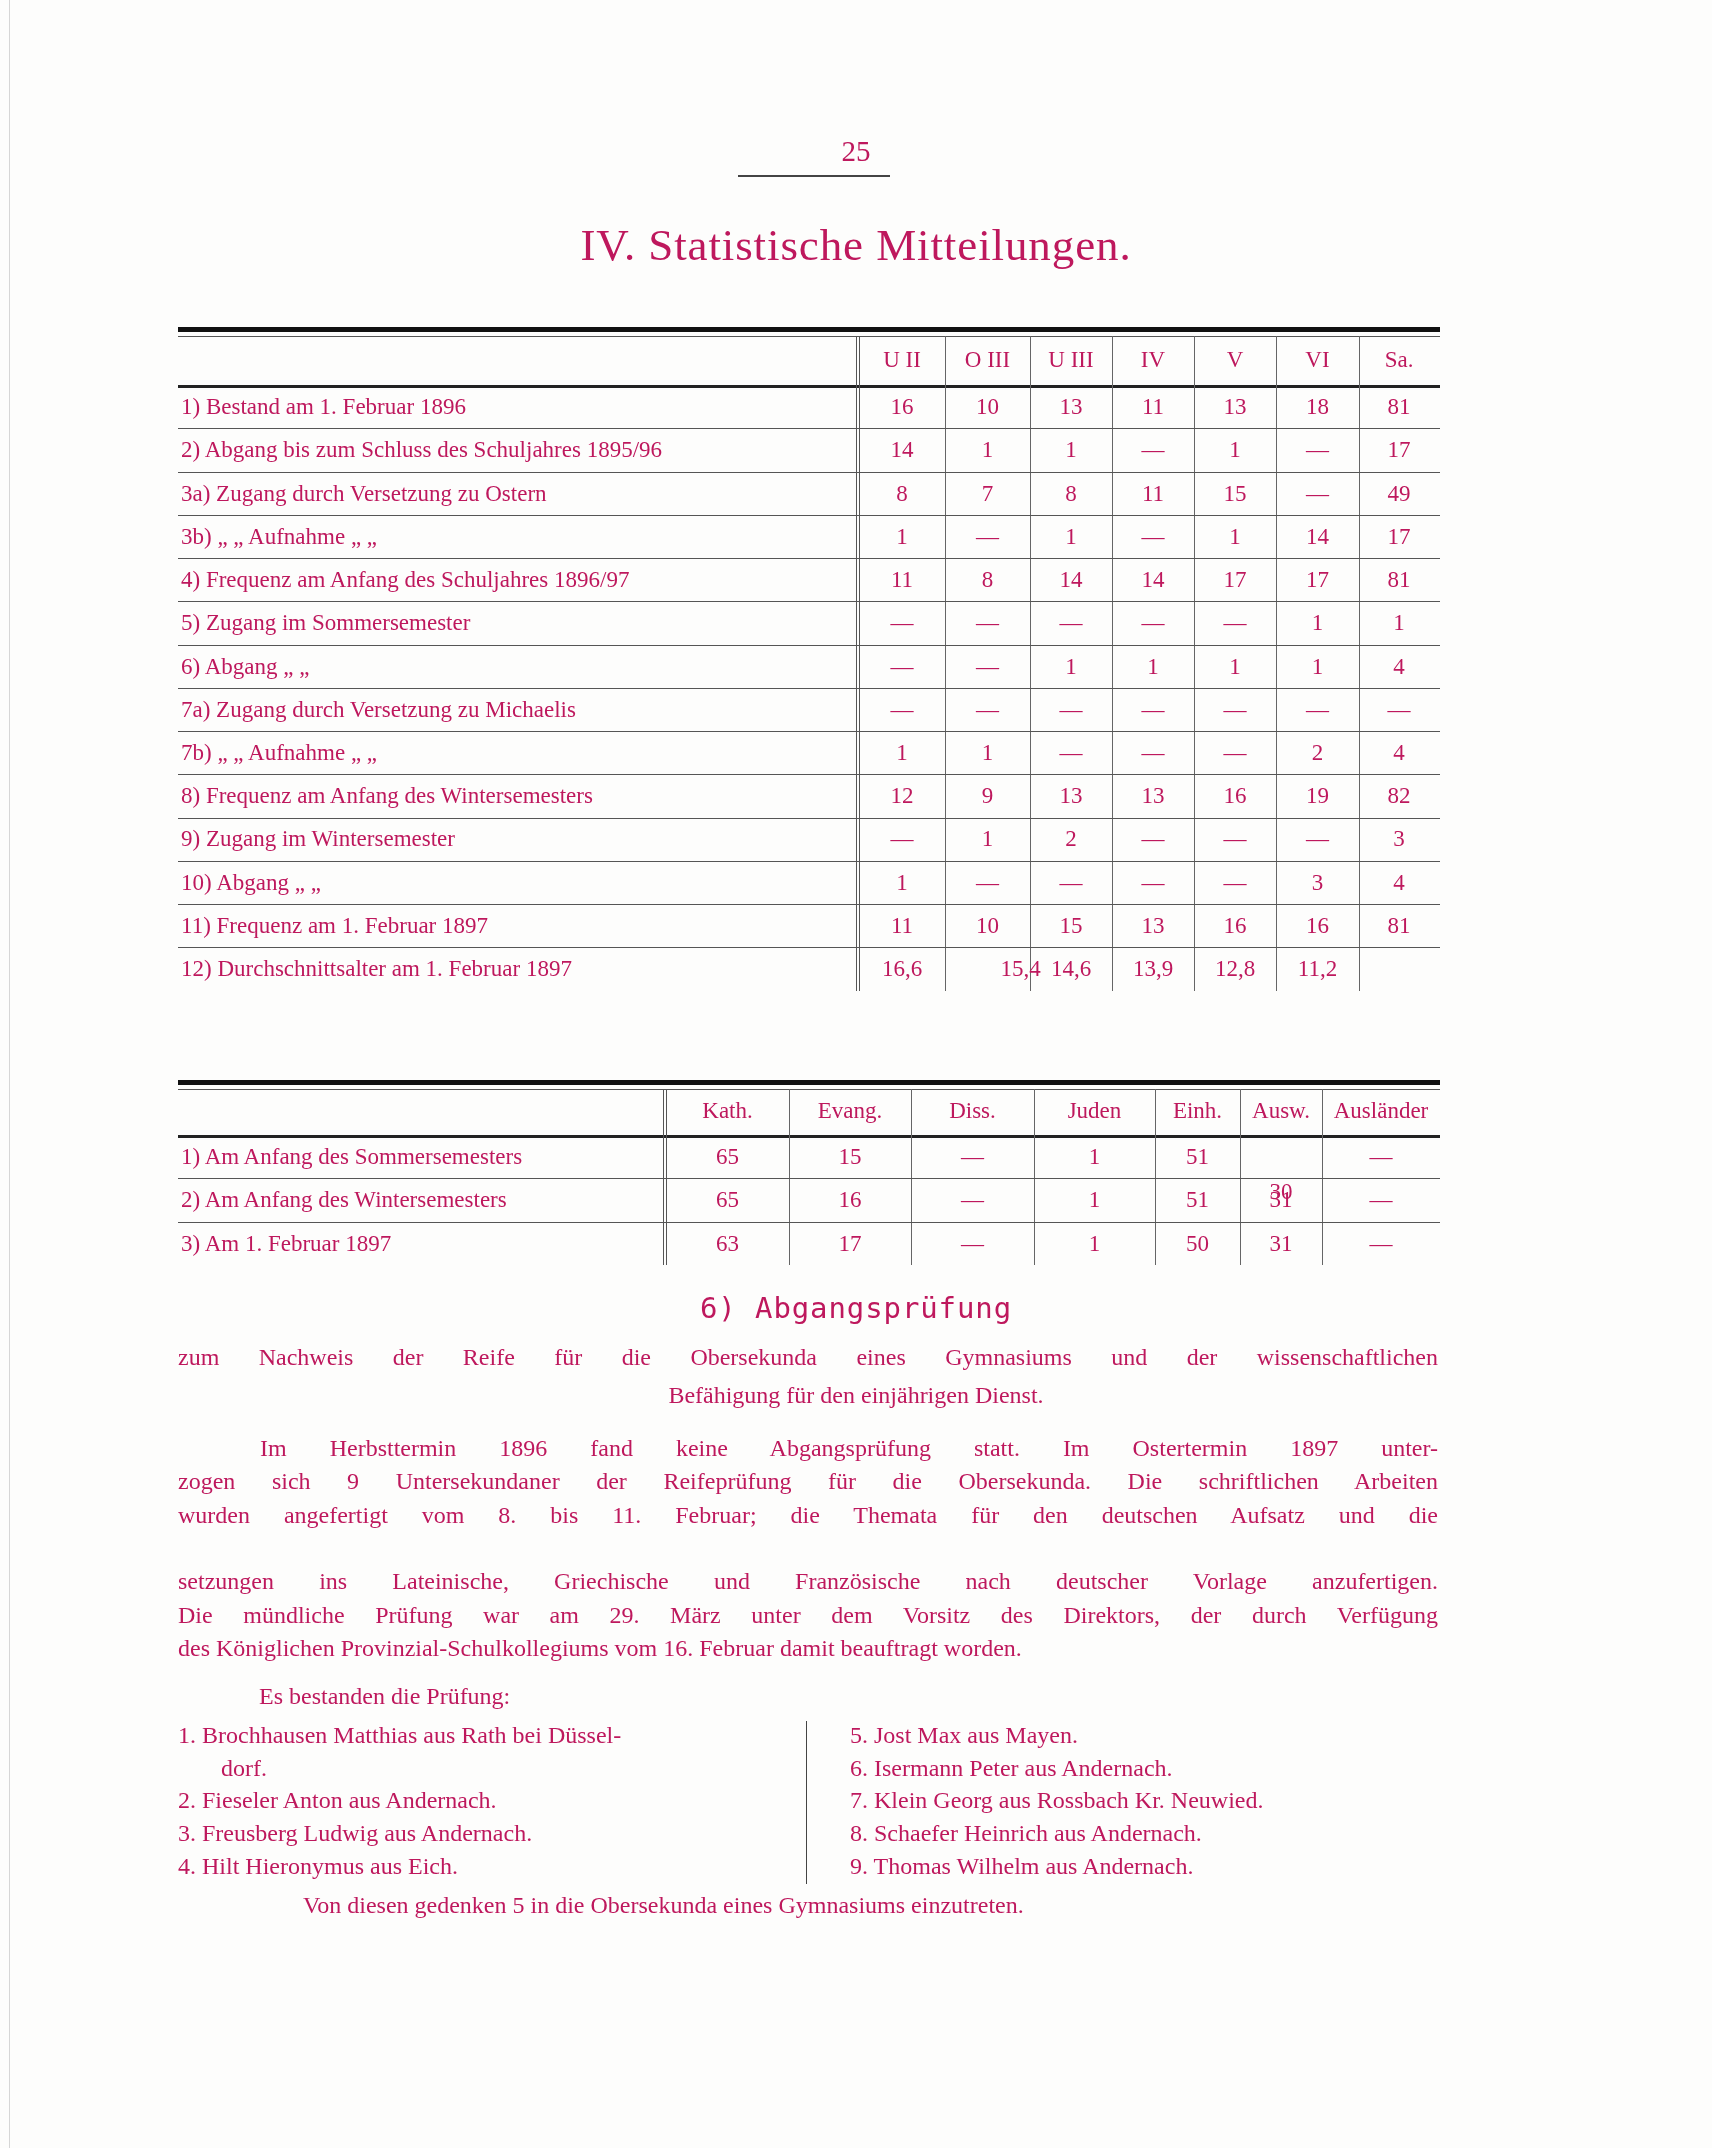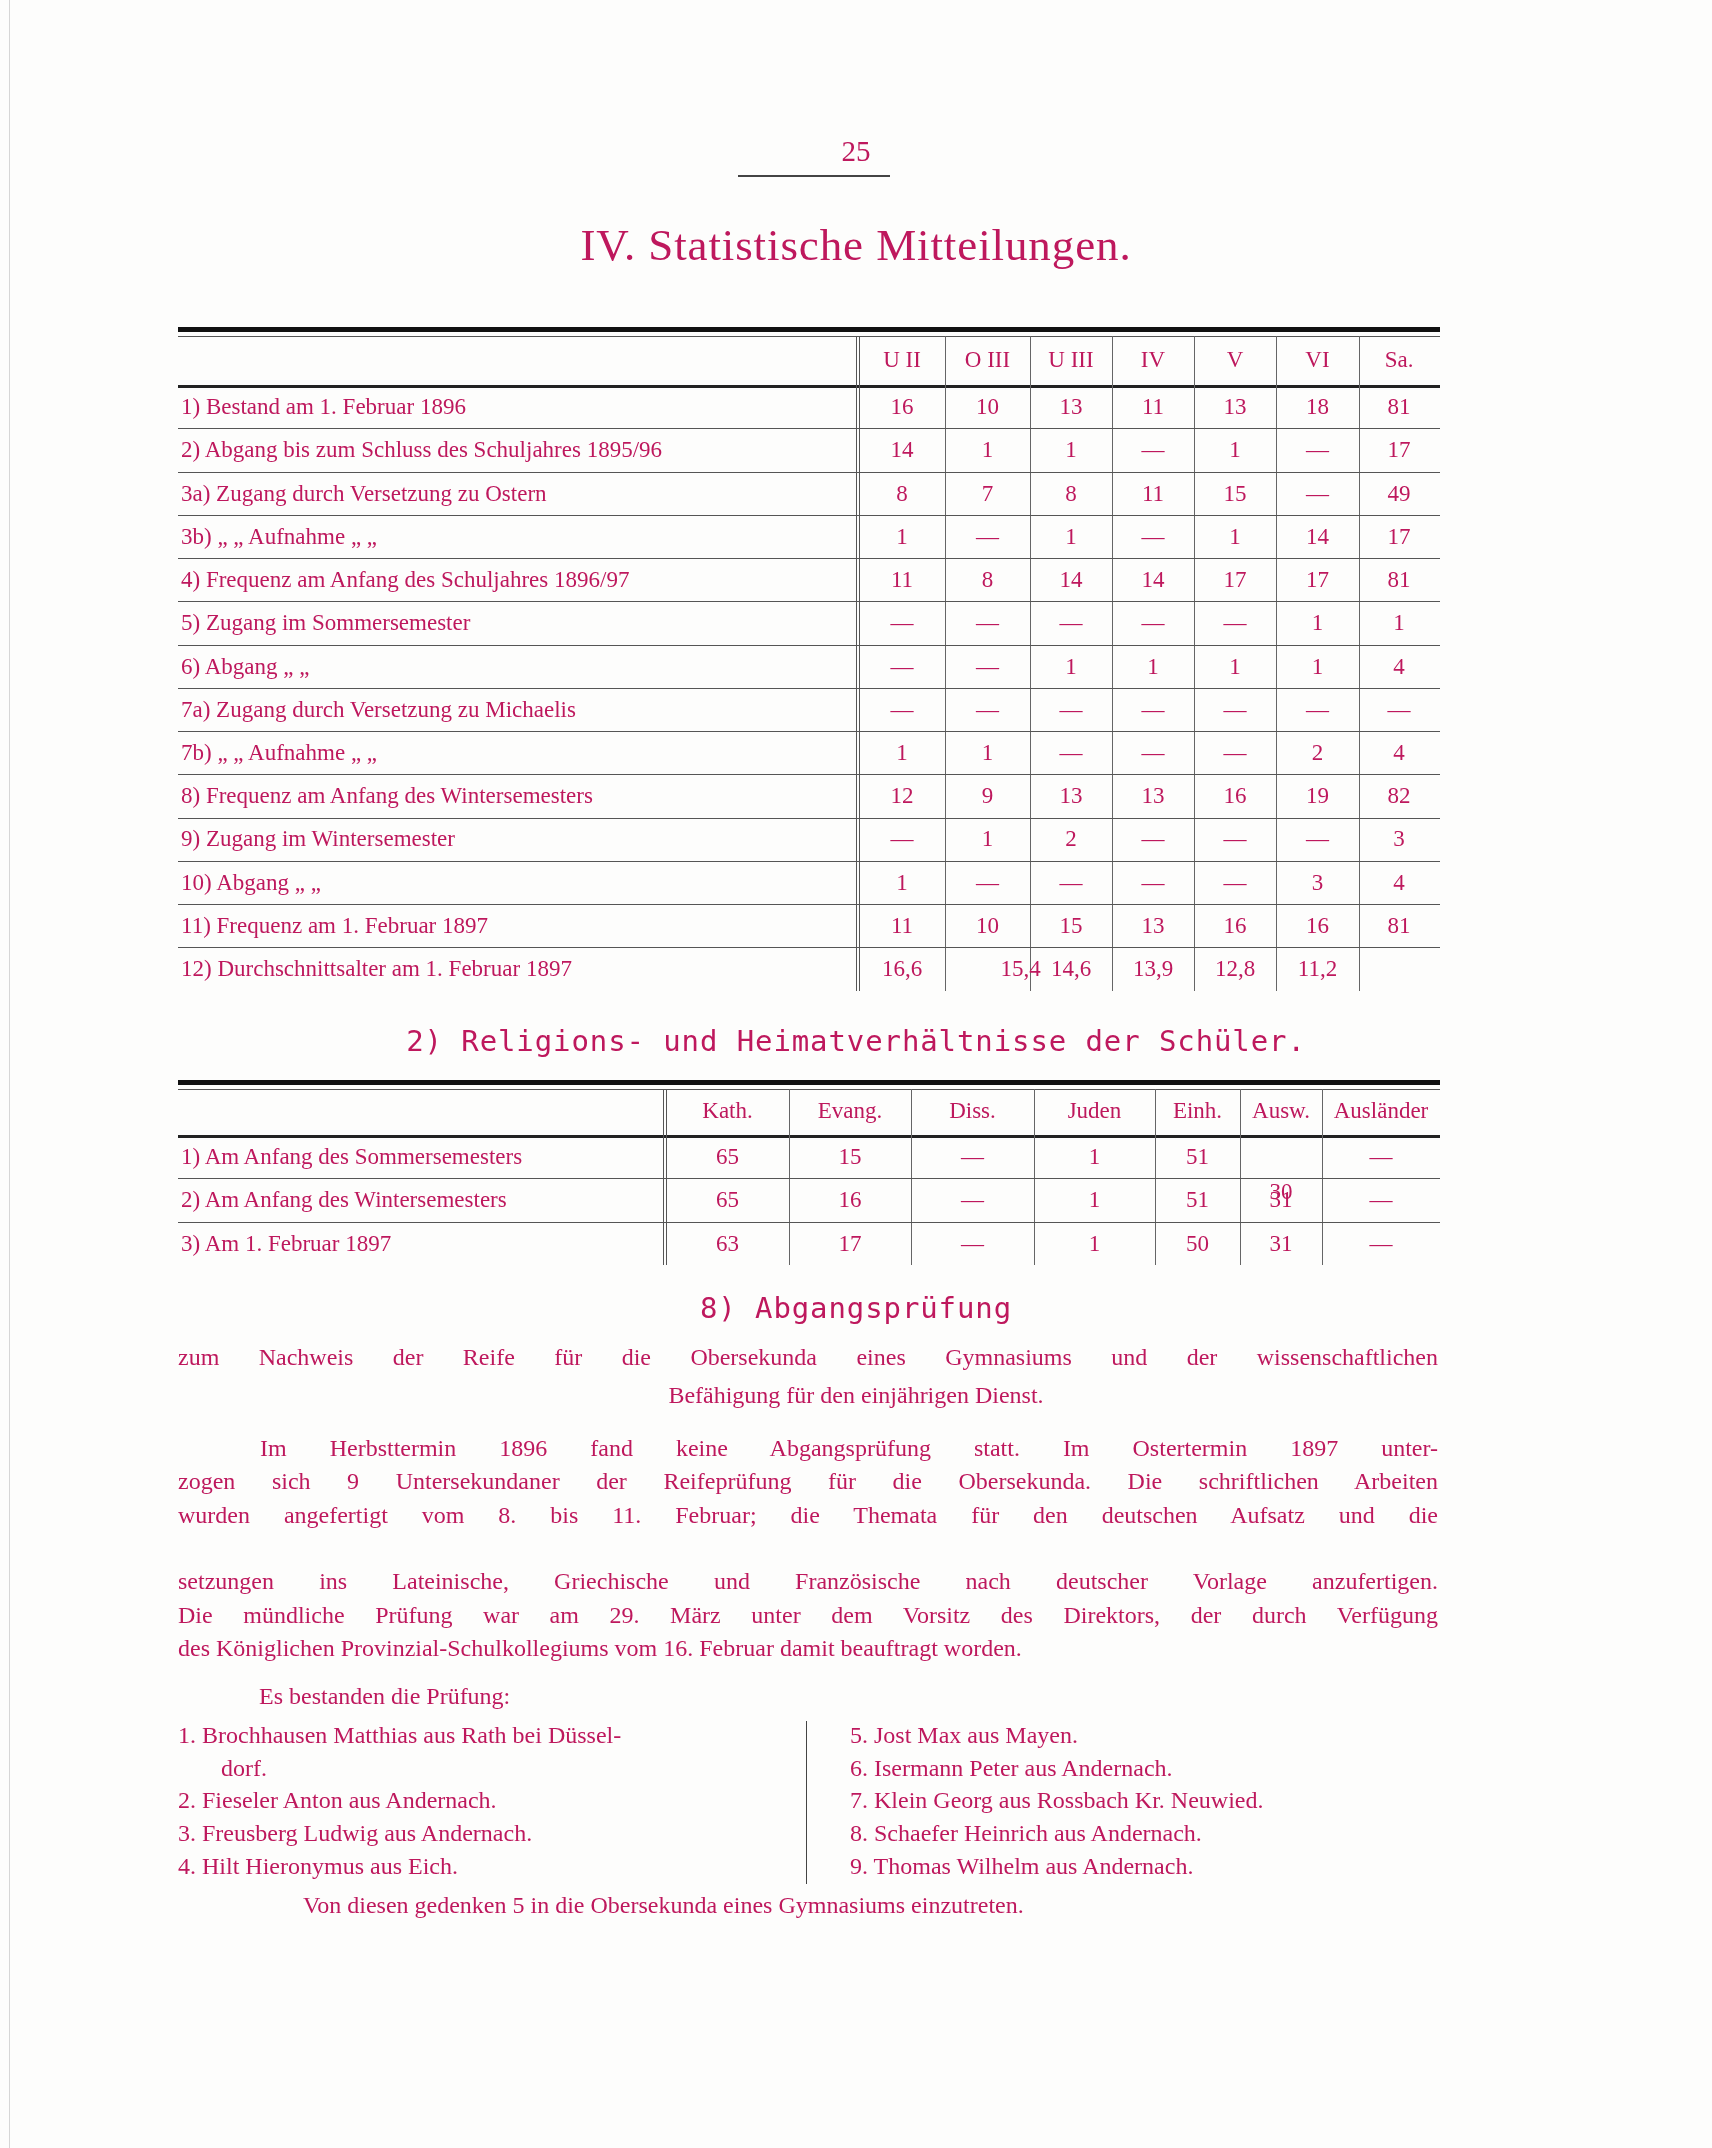--- a/index.html
+++ b/index.html
@@ -41,25 +41,24 @@
 
 <div id="page">
   <div class="scanline"></div>
 
   <div id="page-number" class="abs center">25</div>
   <div id="page-number-rule"></div>
   <div id="main-title" class="abs center">IV. Statistische Mitteilungen.</div>
 
   <div id="table1"></div>
 
-  <div id="section2-title" class="abs center">2) Religions- und Heimatverhältnisse der Schüler.</div>
 
   <div id="table2"></div>
 
-  <div id="section3-title" class="abs center">8) Abgangsprüfung</div>
+  <div id="section3-title" class="abs center">6) Abgangsprüfung</div>
   <div class="abs center sub" style="top:1382px;">Befähigung für den einjährigen Dienst.</div>
   <div class="abs sub" style="left:178px;width:1260px;top:1344px;text-align:justify;text-align-last:justify;">zum Nachweis der Reife für die Obersekunda eines Gymnasiums und der wissenschaftlichen</div>
 
   <div class="para indent" style="top:1435px;">Im Herbsttermin 1896 fand keine Abgangsprüfung statt. Im Ostertermin 1897 unter-</div>
   <div class="para" style="top:1468px;">zogen sich 9 Untersekundaner der Reifeprüfung für die Obersekunda. Die schriftlichen Arbeiten</div>
   <div class="para" style="top:1502px;">wurden angefertigt vom 8. bis 11. Februar; die Themata für den deutschen Aufsatz und die</div>
   <div class="para" style="top:1568px;">setzungen ins Lateinische, Griechische und Französische nach deutscher Vorlage anzufertigen.</div>
   <div class="para" style="top:1602px;">Die mündliche Prüfung war am 29. März unter dem Vorsitz des Direktors, der durch Verfügung</div>
   <div class="para last" style="top:1635px;">des Königlichen Provinzial-Schulkollegiums vom 16. Februar damit beauftragt worden.</div>
 

